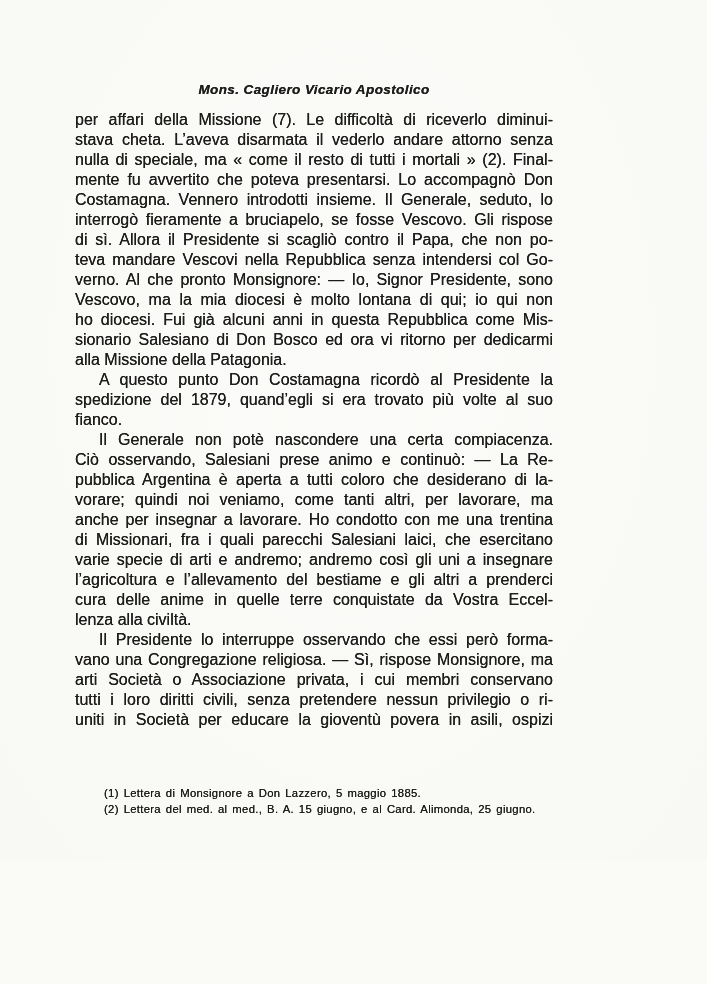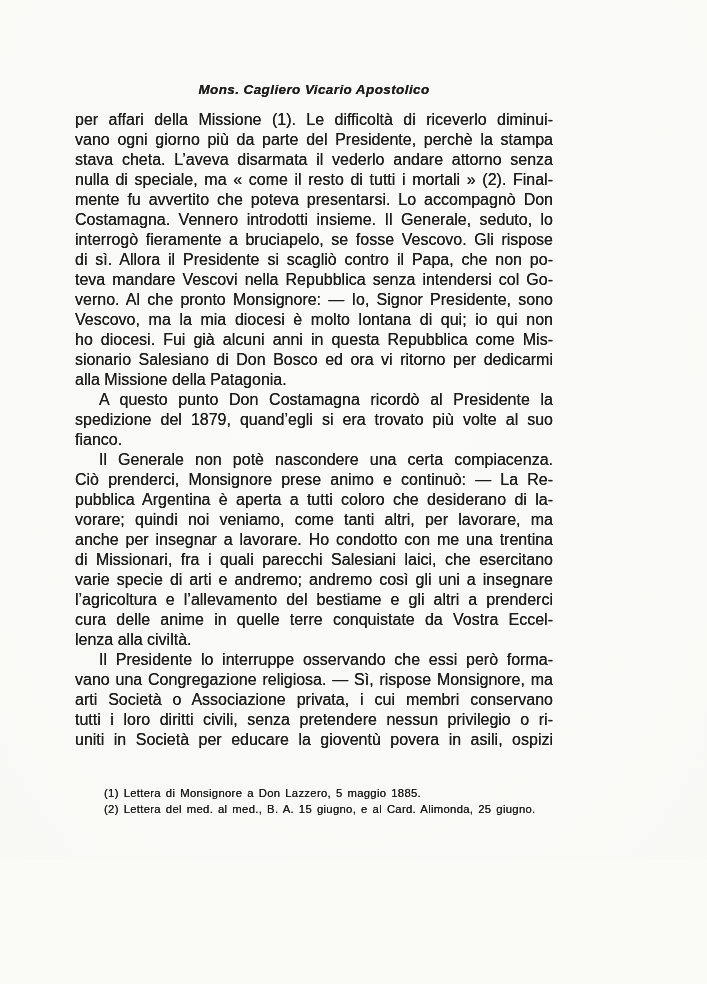--- a/index.html
+++ b/index.html
@@ -77,39 +77,38 @@
     letter-spacing: 0.5px;
   }
 </style>
 </head>
 <body>
 
 <div class="page">
   <div class="running-head">Mons. Cagliero Vicario Apostolico</div>
 
   <div class="text-block" id="text-block">
-      <div class="line">per affari della Missione (1). Le difficoltà di riceverlo diminui-</div>
-      <div class="line">vano ogni giorno più da parte del Presidente, perchè la stampa</div>
+      <div class="line">per affari della Missione (7). Le difficoltà di riceverlo diminui-</div>
       <div class="line">stava cheta. L’aveva disarmata il vederlo andare attorno senza</div>
       <div class="line">nulla di speciale, ma « come il resto di tutti i mortali » (2). Final-</div>
       <div class="line">mente fu avvertito che poteva presentarsi. Lo accompagnò Don</div>
       <div class="line">Costamagna. Vennero introdotti insieme. Il Generale, seduto, lo</div>
       <div class="line">interrogò fieramente a bruciapelo, se fosse Vescovo. Gli rispose</div>
       <div class="line">di sì. Allora il Presidente si scagliò contro il Papa, che non po-</div>
       <div class="line">teva mandare Vescovi nella Repubblica senza intendersi col Go-</div>
       <div class="line">verno. Al che pronto Monsignore: — Io, Signor Presidente, sono</div>
       <div class="line">Vescovo, ma la mia diocesi è molto lontana di qui; io qui non</div>
       <div class="line">ho diocesi. Fui già alcuni anni in questa Repubblica come Mis-</div>
       <div class="line">sionario Salesiano di Don Bosco ed ora vi ritorno per dedicarmi</div>
       <div class="line endline">alla Missione della Patagonia.</div>
       <div class="line indent">A questo punto Don Costamagna ricordò al Presidente la</div>
       <div class="line">spedizione del 1879, quand’egli si era trovato più volte al suo</div>
       <div class="line endline">fianco.</div>
       <div class="line indent">Il Generale non potè nascondere una certa compiacenza.</div>
-      <div class="line">Ciò prenderci, Monsignore prese animo e continuò: — La Re-</div>
+      <div class="line">Ciò osservando, Salesiani prese animo e continuò: — La Re-</div>
       <div class="line">pubblica Argentina è aperta a tutti coloro che desiderano di la-</div>
       <div class="line">vorare; quindi noi veniamo, come tanti altri, per lavorare, ma</div>
       <div class="line">anche per insegnar a lavorare. Ho condotto con me una trentina</div>
       <div class="line">di Missionari, fra i quali parecchi Salesiani laici, che esercitano</div>
       <div class="line">varie specie di arti e andremo; andremo così gli uni a insegnare</div>
       <div class="line">l’agricoltura e l’allevamento del bestiame e gli altri a prenderci</div>
       <div class="line">cura delle anime in quelle terre conquistate da Vostra Eccel-</div>
       <div class="line endline">lenza alla civiltà.</div>
       <div class="line indent">Il Presidente lo interruppe osservando che essi però forma-</div>
       <div class="line">vano una Congregazione religiosa. — Sì, rispose Monsignore, ma</div>

